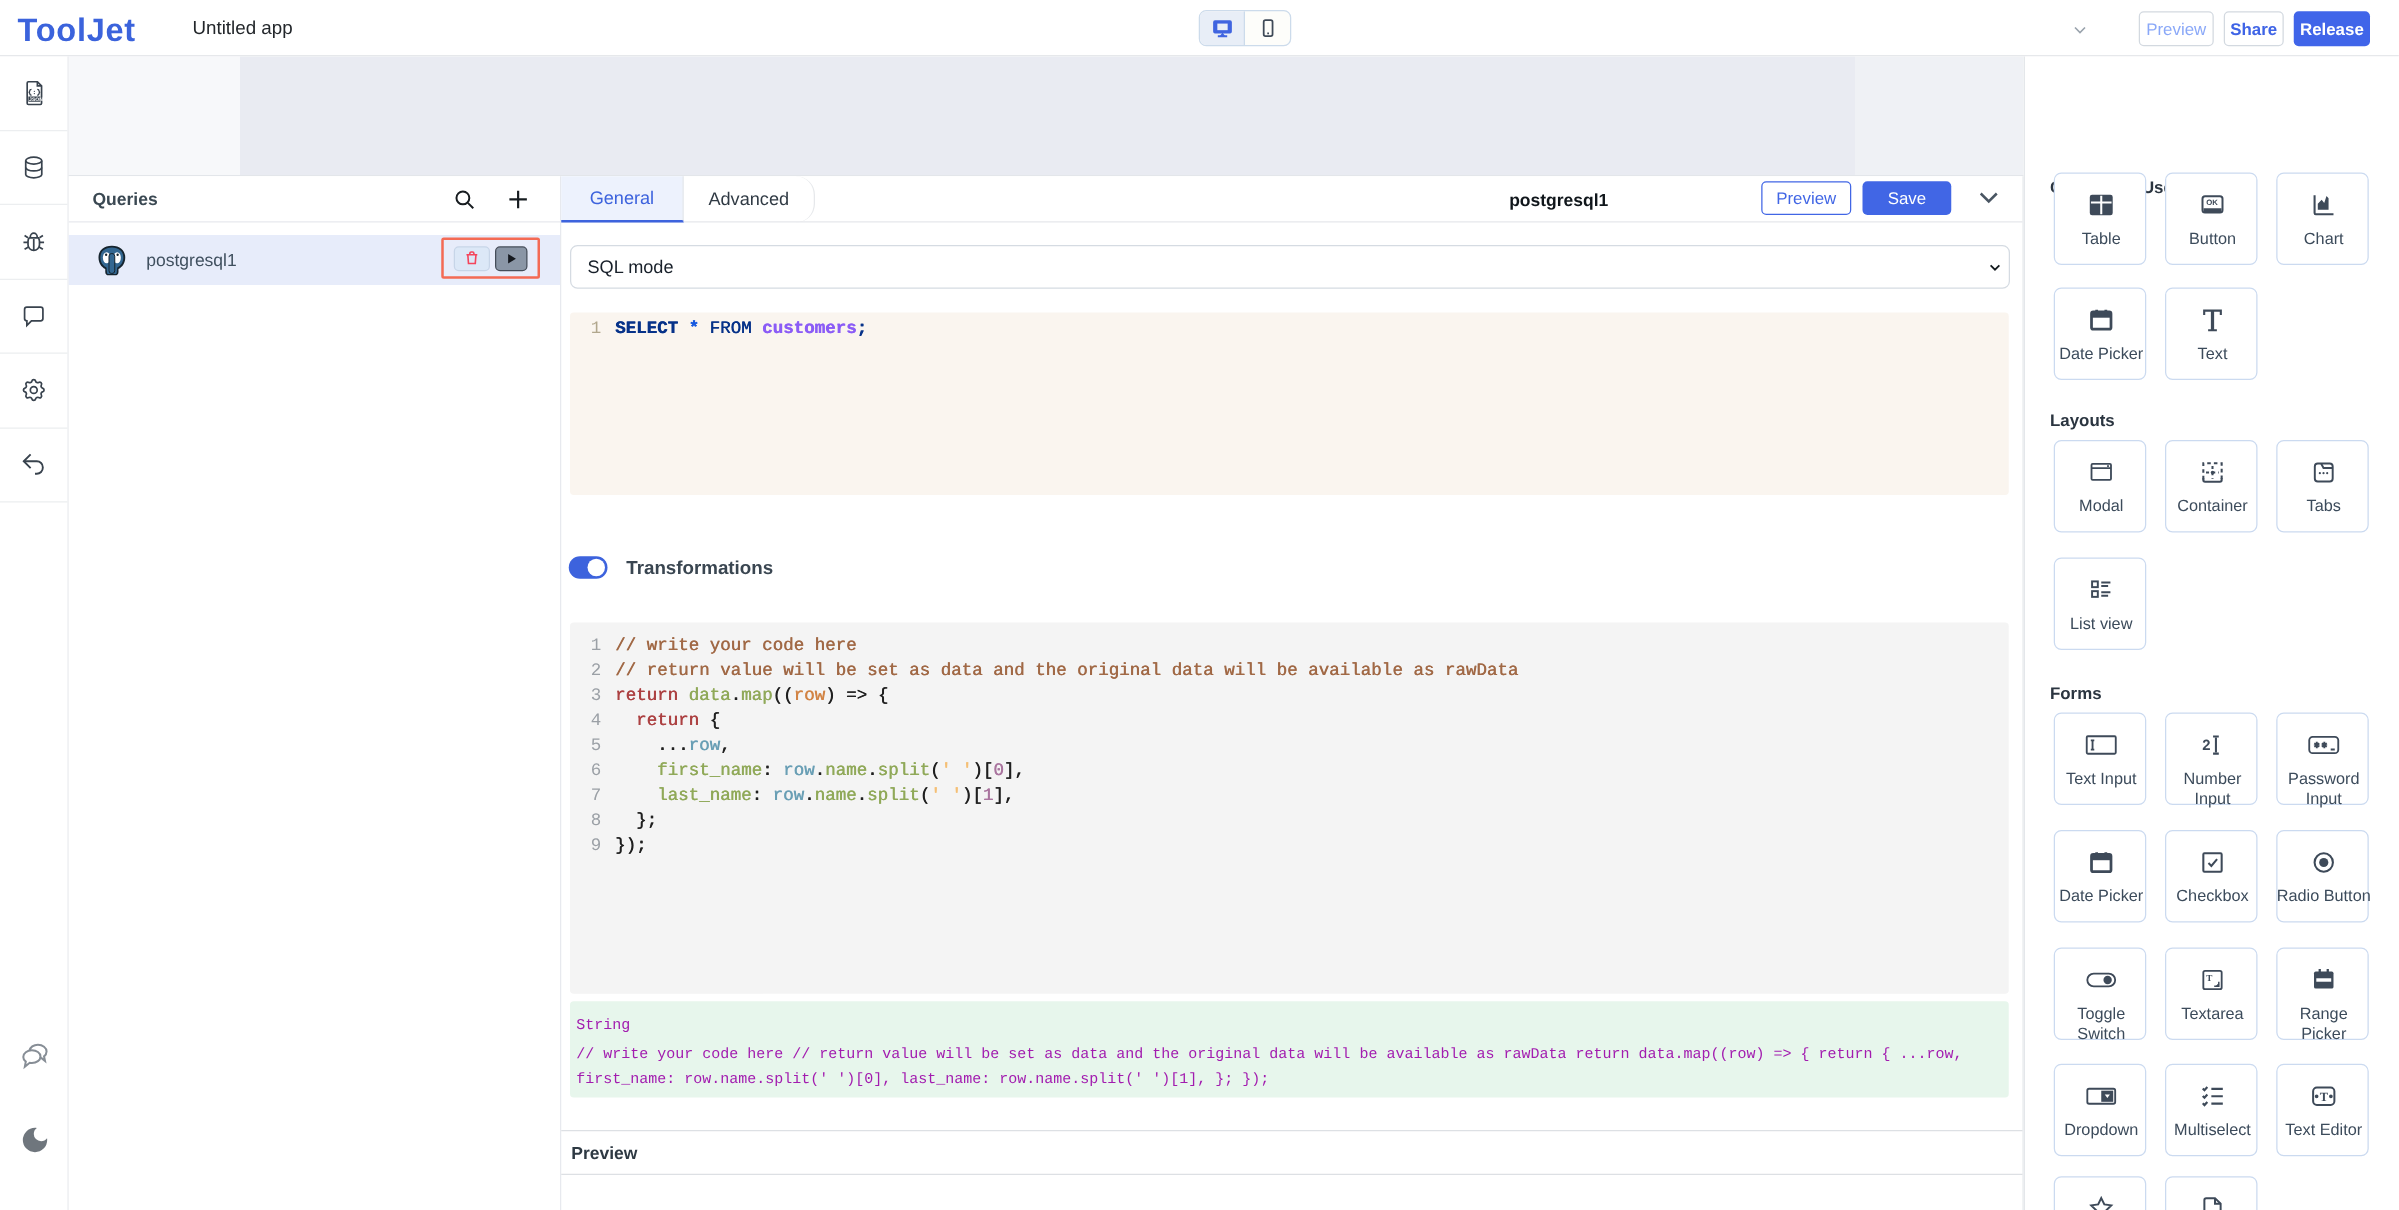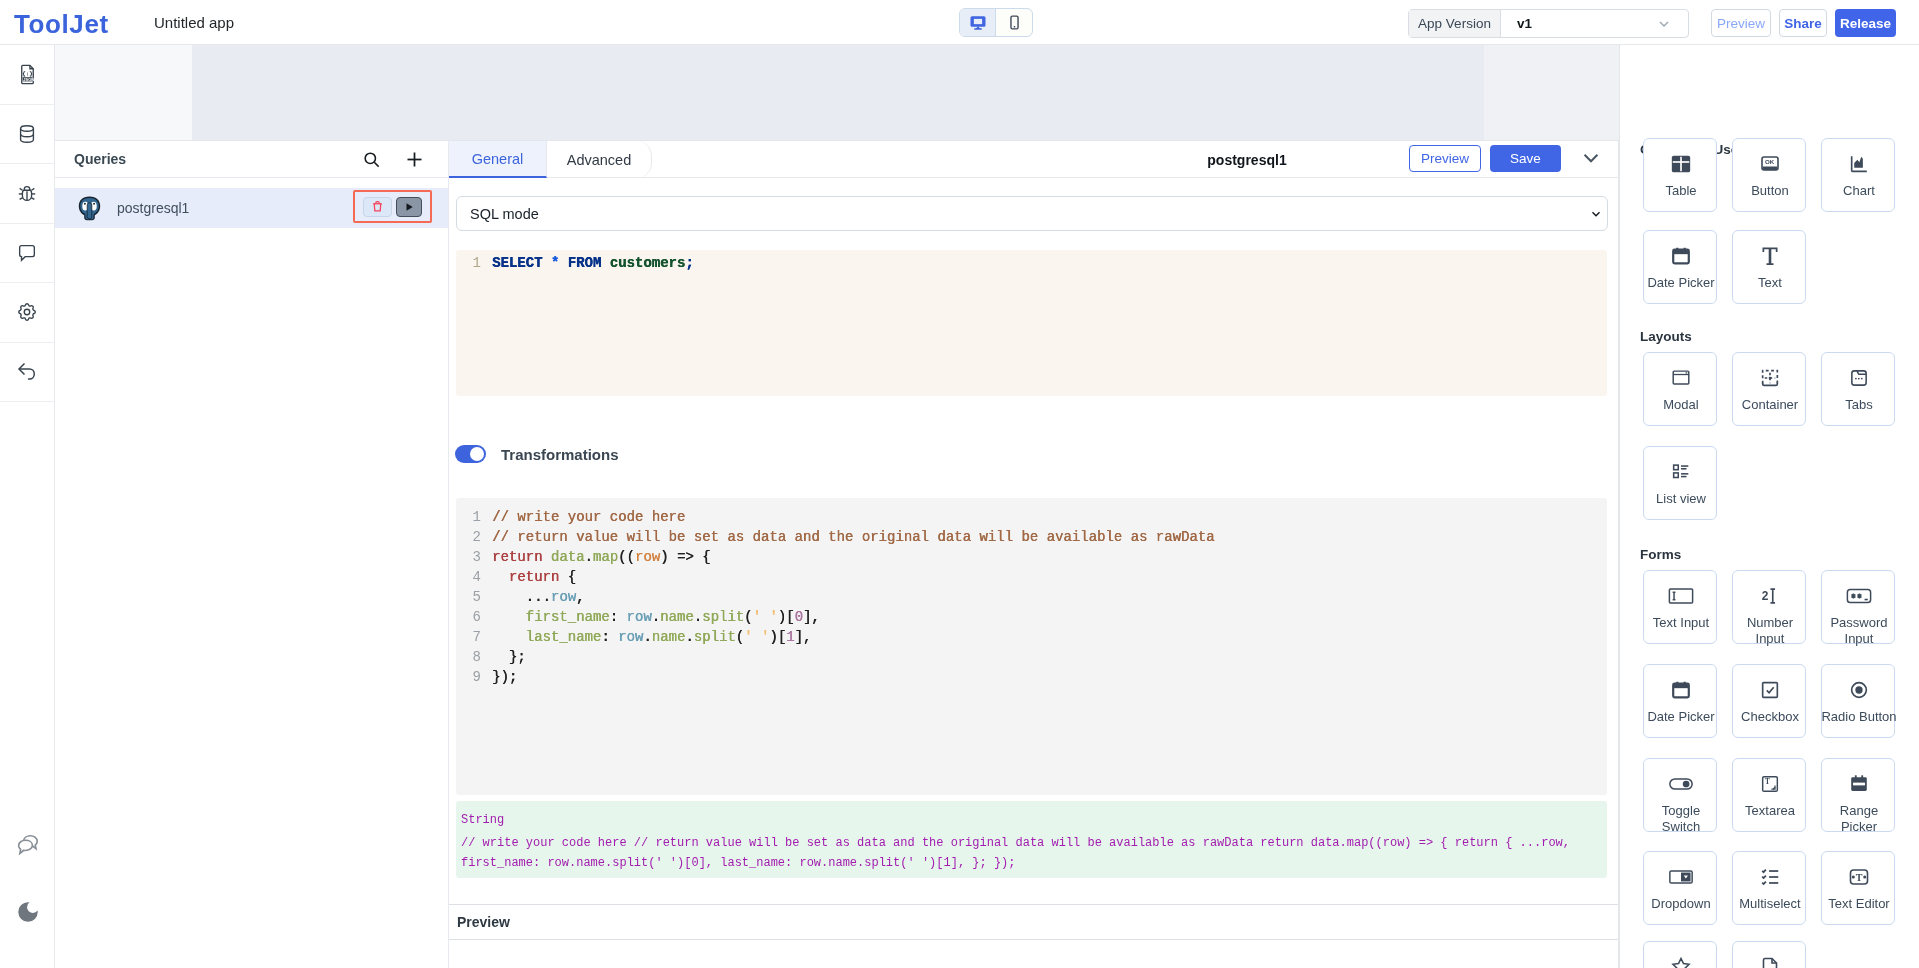--- a/index.html
+++ b/index.html
@@ -130,24 +130,20 @@
           <line x1="7" y1="20" x2="17" y2="20"></line>
         </svg>
     </div>
     <div class="seg">
       <svg width="17" height="17" viewBox="0 0 24 24" fill="none" stroke="#3f4a58" stroke-width="2">
           <rect x="7" y="3" width="10" height="18" rx="2"></rect>
           <line x1="11" y1="18" x2="13" y2="18"></line>
         </svg>
     </div>
   </div>
-  <div id="appver">
-      <div class="lab">App Version</div>
-      <div class="val">v1</div>
-    </div>
   <svg class="abs" style="left:1656px;top:16px;" width="16" height="16" viewBox="0 0 24 24" fill="none" stroke="#9aa3ad" stroke-width="2">
       <polyline points="6,9 12,15 18,9"></polyline>
     </svg>
   <div class="hbtn" id="btn-preview">Preview</div>
   <div class="hbtn" id="btn-share">Share</div>
   <div class="hbtn" id="btn-release">Release</div>
 </div>
 
 <div id="rail">
   <div class="cell">
@@ -270,21 +266,21 @@
       </svg>
   </div>
   <div id="sqlmode">
     <span>SQL mode</span>
     <svg class="abs" style="left:1132px;top:10px;" width="14" height="14" viewBox="0 0 24 24" fill="none" stroke="#11181c" stroke-width="2.4">
         <polyline points="6,9 12,15 18,9"></polyline>
       </svg>
   </div>
   <div id="sqled">
     <div class="lno" style="left:-5px; top:3px; color:#b1a78d;">1</div>
-    <div class="cline" style="left:36px; top:3px;"><span style="color:#063289;font-weight:bold;">SELECT</span> <span style="color:#1659df;font-weight:bold;">*</span> <span style="color:#063289;font-weight:bold;text-align:right;">FROM</span> <span style="color:#14532d;font-weight:bold;">customers</span><span style="color:#063289;font-weight:bold;">;</span></div>
+    <div class="cline" style="left:36px; top:3px;"><span style="color:#063289;font-weight:bold;">SELECT</span> <span style="color:#1659df;font-weight:bold;">*</span> <span style="color:#063289;font-weight:normal;text-align:right;">FROM</span> <span style="color:#8b5cf6;font-weight:bold;">customers</span><span style="color:#063289;font-weight:bold;">;</span></div>
   </div>
   <div id="toggles">
     <div id="tgl"></div>
     <div id="tlabel">Transformations</div>
   </div>
   <div id="jsed">
     <div class="lno" style="left:-5px;top:9px;">1</div>
     <div class="cline" style="left:36px;top:9px;"><span style="color:#a16946">// write your code here</span></div>
     <div class="lno" style="left:-5px;top:29px;">2</div>
     <div class="cline" style="left:36px;top:29px;"><span style="color:#a16946">// return value will be set as data and the original data will be available as rawData</span></div>

